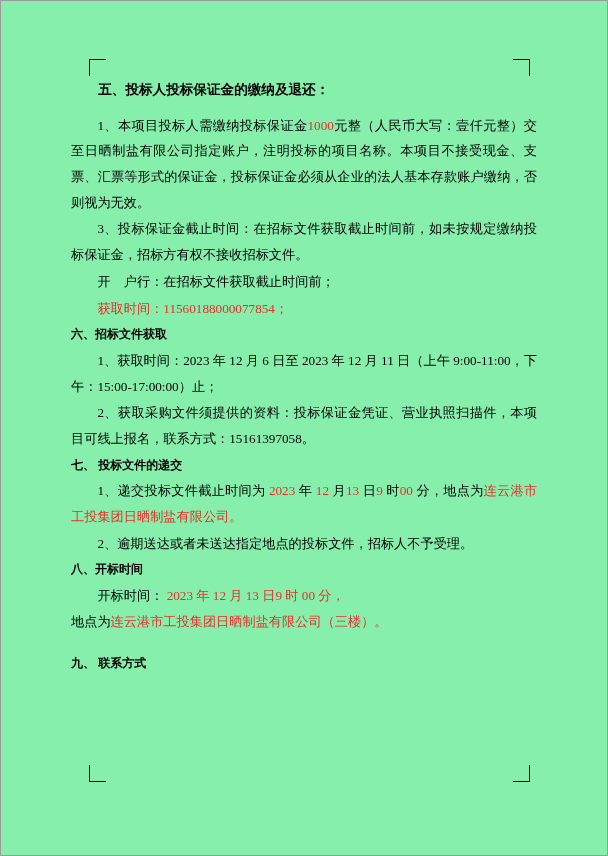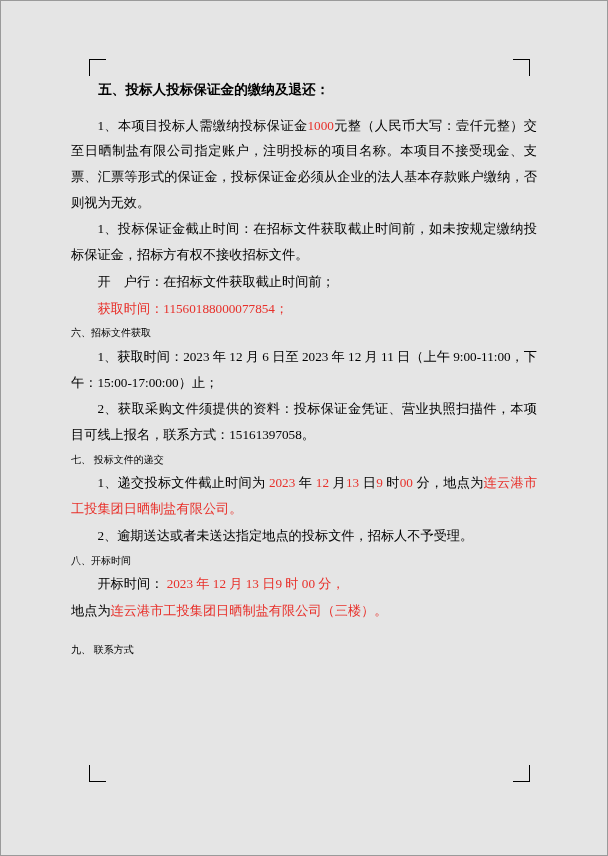--- a/index.html
+++ b/index.html
@@ -10,21 +10,21 @@
   body {
     width: 608px;
     height: 856px;
     font-family: "Liberation Serif", "DejaVu Serif", serif;
     color: #000000;
   }
   #page {
     position: relative;
     width: 608px;
     height: 856px;
-    background: #e5e5e5;
+    background: #86efac;
     box-sizing: border-box;
     border: 1px solid #9a9a9a;
     overflow: hidden;
   }
   
   .crop {
     position: absolute;
     width: 16px;
     height: 16px;
     pointer-events: none;
@@ -42,22 +42,22 @@
     font-size: 13.2px;
     line-height: 1.95;
     text-align: justify;
   }
   p {
     margin: 0 0 1px 0;
   }
   .indent { text-indent: 2em; }
   .heading {
     font-family: "Liberation Sans", "DejaVu Sans", sans-serif;
-    font-weight: normal;
-    font-size: 10px;
+    font-weight: bold;
+    font-size: 12px;
     margin-top: 2px;
   }
   .heading-indent {
     font-family: "Liberation Sans", "DejaVu Sans", sans-serif;
     font-weight: bold;
     font-size: 13.6px;
     text-indent: 2em;
   }
   .red { color: #e8302a; }
   .red-u { color: #e8302a; }
@@ -74,21 +74,21 @@
   <div class="crop bl"></div>
   <div class="crop br"></div>
 
   <div id="content">
 
     <p class="heading-indent">五、投标人投标保证金的缴纳及退还：</p>
     <div class="spacer-sm"></div>
     <p class="indent">
       <span>1、本项目投标人需缴纳投标保证金</span><span class="red">1000</span><span>元整（人民币大写：壹仟元整）交至日晒制盐有限公司指定账户，注明投标的项目名称。本项目不接受现金、支票、汇票等形式的保证金，投标保证金必须从企业的法人基本存款账户缴纳，否则视为无效。</span>
     </p>
-    <p class="indent">1、投标保证金截止时间：在招标文件获取截止时间前，如未按规定缴纳投标保证金，招标方有权不接收招标文件。</p>
+    <p class="indent">3、投标保证金截止时间：在招标文件获取截止时间前，如未按规定缴纳投标保证金，招标方有权不接收招标文件。</p>
     <p class="indent">开　户行：在招标文件获取截止时间前；</p>
     <p class="indent red">获取时间：11560188000077854；</p>
 
     <p class="heading">六、招标文件获取</p>
     <p class="indent">1、获取时间：2023 年 12 月 6 日至 2023 年 12 月 11 日（上午 9:00-11:00，下午：15:00-17:00:00）止；</p>
     <p class="indent">2、获取采购文件须提供的资料：投标保证金凭证、营业执照扫描件，本项目可线上报名，联系方式：15161397058。</p>
 
     <p class="heading">七、  投标文件的递交</p>
     <p class="indent">
       <span>1、递交投标文件截止时间为</span><span class="red-u"> 2023 </span><span>年</span><span class="red-u"> 12 </span><span>月</span><span class="red-u">13 </span><span>日</span><span class="red-u">9 </span><span>时</span><span class="red-u">00 </span><span>分</span><span>，地点为</span><span class="red-u">连云港市工投集团日晒制盐有限公司。</span>

